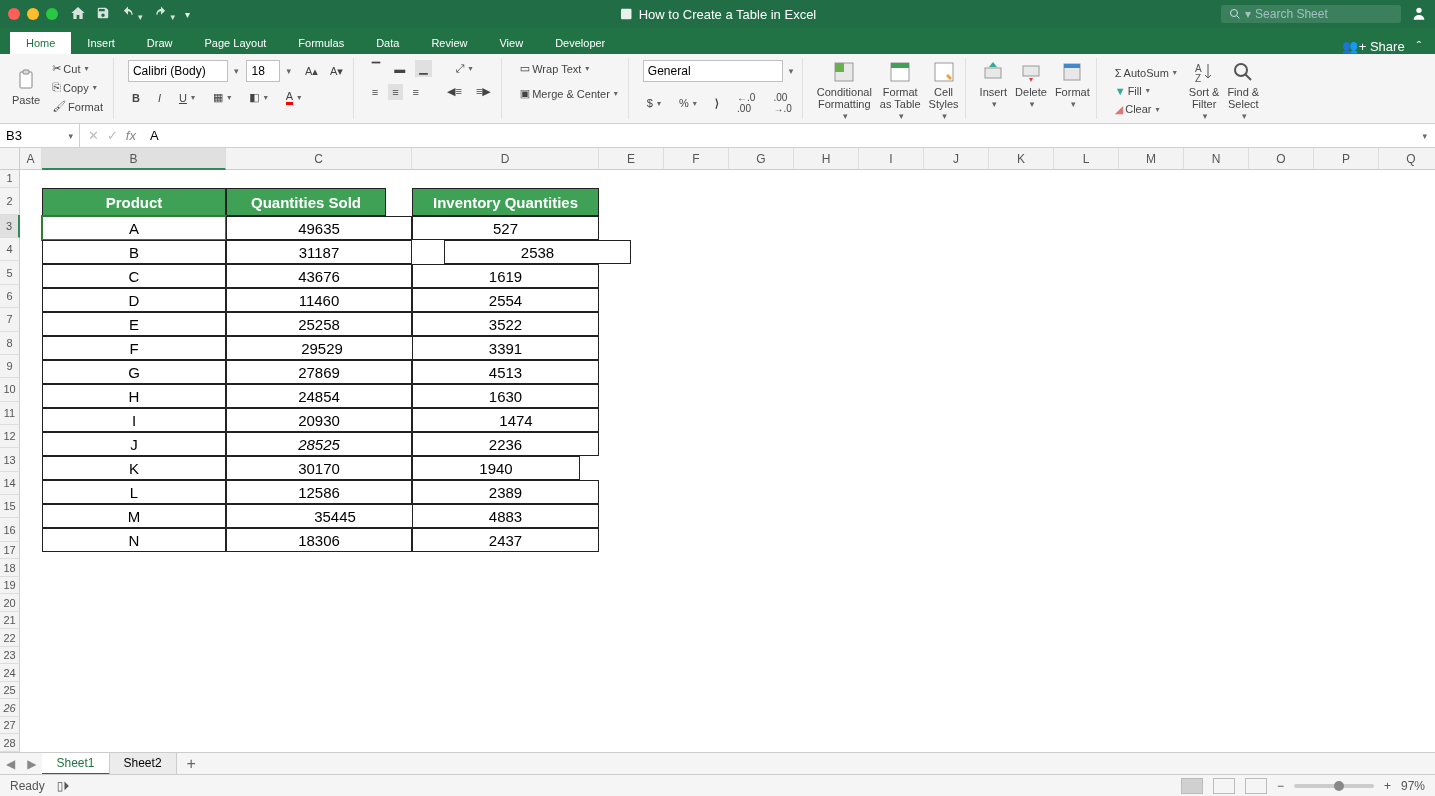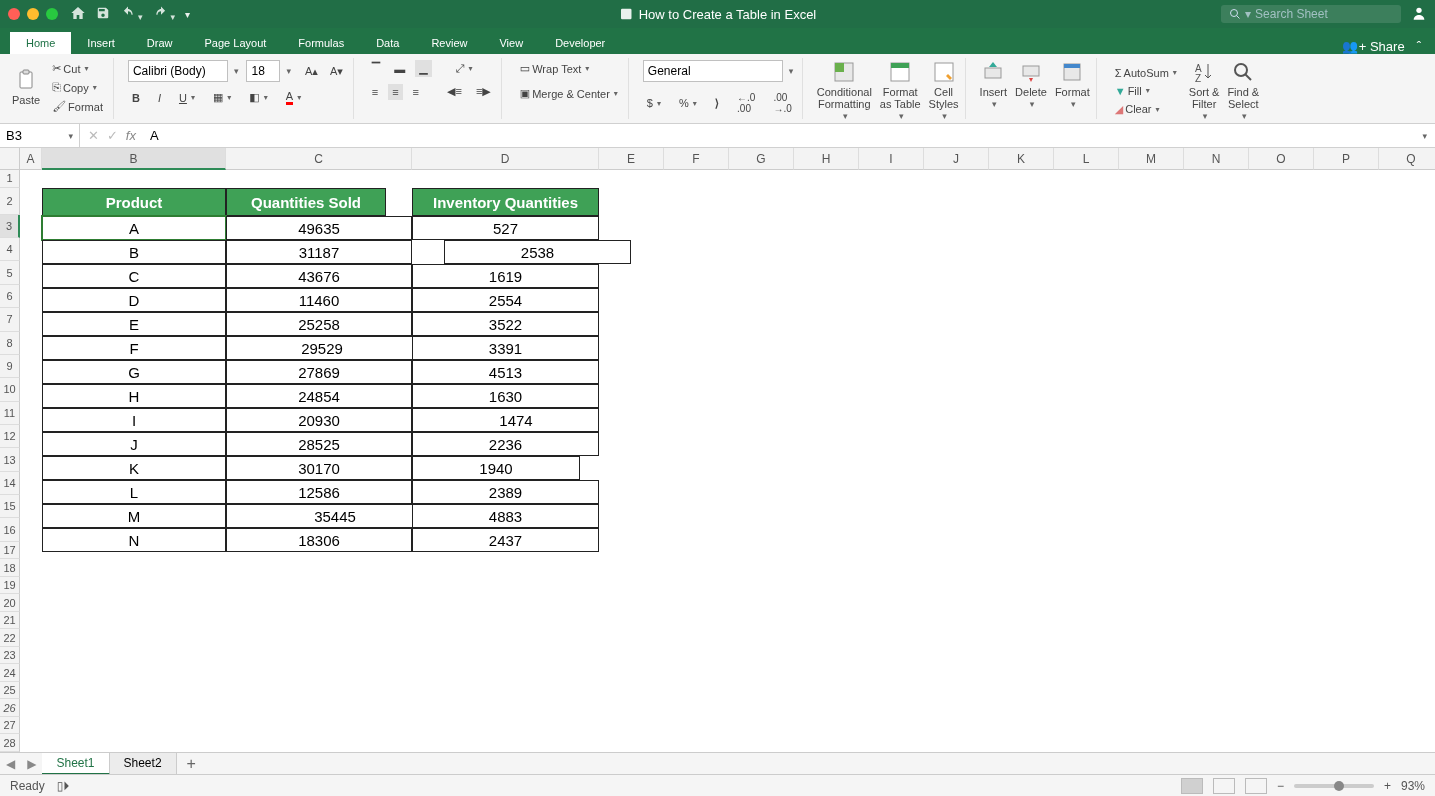--- a/index.html
+++ b/index.html
@@ -438,21 +438,21 @@
           <div class="cell data-cell" style="left: 22px; top: 190px; width: 184px; height: 24px;">G</div>
           <div class="cell data-cell" style="left: 206px; top: 190px; width: 186px; height: 24px;">27869</div>
           <div class="cell data-cell" style="left: 392px; top: 190px; width: 187px; height: 24px;">4513</div>
           <div class="cell data-cell" style="left: 22px; top: 214px; width: 184px; height: 24px;">H</div>
           <div class="cell data-cell" style="left: 206px; top: 214px; width: 186px; height: 24px;">24854</div>
           <div class="cell data-cell" style="left: 392px; top: 214px; width: 187px; height: 24px;">1630</div>
           <div class="cell data-cell" style="left: 22px; top: 238px; width: 184px; height: 24px;">I</div>
           <div class="cell data-cell" style="left: 206px; top: 238px; width: 186px; height: 24px;">20930</div>
           <div class="cell data-cell" style="left: 392px; top: 238px; width: 187px; height: 24px; padding-left: 21px;">1474</div>
           <div class="cell data-cell" style="left: 22px; top: 262px; width: 184px; height: 24px;">J</div>
-          <div class="cell data-cell" style="left: 206px; top: 262px; width: 186px; height: 24px;">28525</div>
+          <div class="cell data-cell" style="left: 206px; top: 262px; width: 186px; height: 24px; font-style: italic;">28525</div>
           <div class="cell data-cell" style="left: 392px; top: 262px; width: 187px; height: 24px;">2236</div>
           <div class="cell data-cell" style="left: 22px; top: 286px; width: 184px; height: 24px;">K</div>
           <div class="cell data-cell" style="left: 206px; top: 286px; width: 186px; height: 24px;">30170</div>
           <div class="cell data-cell" style="left: 392px; top: 286px; width: 168px; height: 24px;">1940</div>
           <div class="cell data-cell" style="left: 22px; top: 310px; width: 184px; height: 24px;">L</div>
           <div class="cell data-cell" style="left: 206px; top: 310px; width: 186px; height: 24px;">12586</div>
           <div class="cell data-cell" style="left: 392px; top: 310px; width: 187px; height: 24px;">2389</div>
           <div class="cell data-cell" style="left: 22px; top: 334px; width: 184px; height: 24px;">M</div>
           <div class="cell data-cell" style="left: 206px; top: 334px; width: 218px; height: 24px;">35445</div>
           <div class="cell data-cell" style="left: 392px; top: 334px; width: 187px; height: 24px;">4883</div>
@@ -477,15 +477,15 @@
 <div class="status">
   <span>Ready</span>
   <span style="margin-left:12px">▯⏵</span>
   <div class="right">
     <span class="viewbtn" style="background:#d0d0d0"></span>
     <span class="viewbtn"></span>
     <span class="viewbtn"></span>
     <span>−</span>
     <div class="slider"></div>
     <span>+</span>
-    <span>93%</span>
+    <span>97%</span>
   </div>
 </div>
 
 </body></html>

